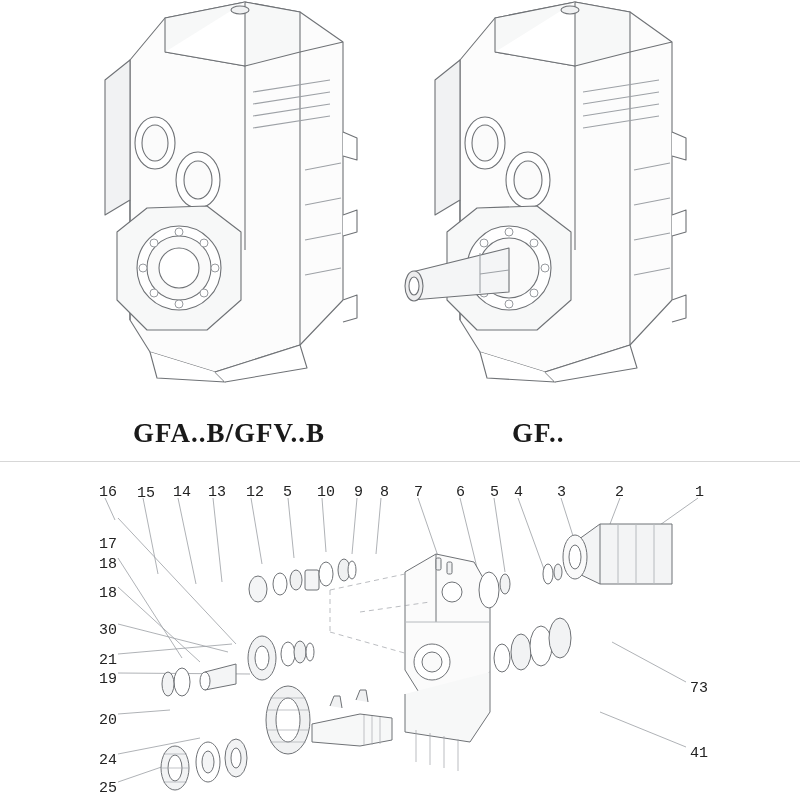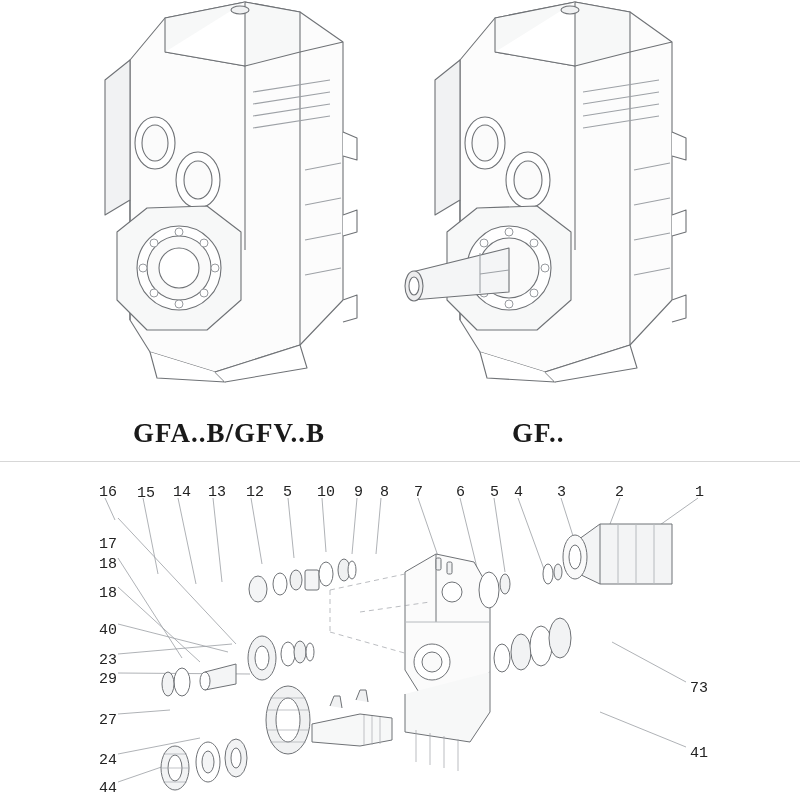--- a/index.html
+++ b/index.html
@@ -310,23 +310,23 @@
   <div class="lbl" style="left:456px;top:484px">6</div>
   <div class="lbl" style="left:490px;top:484px">5</div>
   <div class="lbl" style="left:514px;top:484px">4</div>
   <div class="lbl" style="left:557px;top:484px">3</div>
   <div class="lbl" style="left:615px;top:484px">2</div>
   <div class="lbl" style="left:695px;top:484px">1</div>
 
   <div class="lbl" style="left:99px;top:536px">17</div>
   <div class="lbl" style="left:99px;top:556px">18</div>
   <div class="lbl" style="left:99px;top:585px">18</div>
-  <div class="lbl" style="left:99px;top:622px">40</div>
-  <div class="lbl" style="left:99px;top:652px">23</div>
-  <div class="lbl" style="left:99px;top:671px">29</div>
-  <div class="lbl" style="left:99px;top:712px">27</div>
+  <div class="lbl" style="left:99px;top:622px">30</div>
+  <div class="lbl" style="left:99px;top:652px">21</div>
+  <div class="lbl" style="left:99px;top:671px">19</div>
+  <div class="lbl" style="left:99px;top:712px">20</div>
   <div class="lbl" style="left:99px;top:752px">24</div>
-  <div class="lbl" style="left:99px;top:780px">44</div>
+  <div class="lbl" style="left:99px;top:780px">25</div>
 
   <div class="lbl" style="left:690px;top:680px">73</div>
   <div class="lbl" style="left:690px;top:745px">41</div>
 
 </div>
 
 </body></html>

